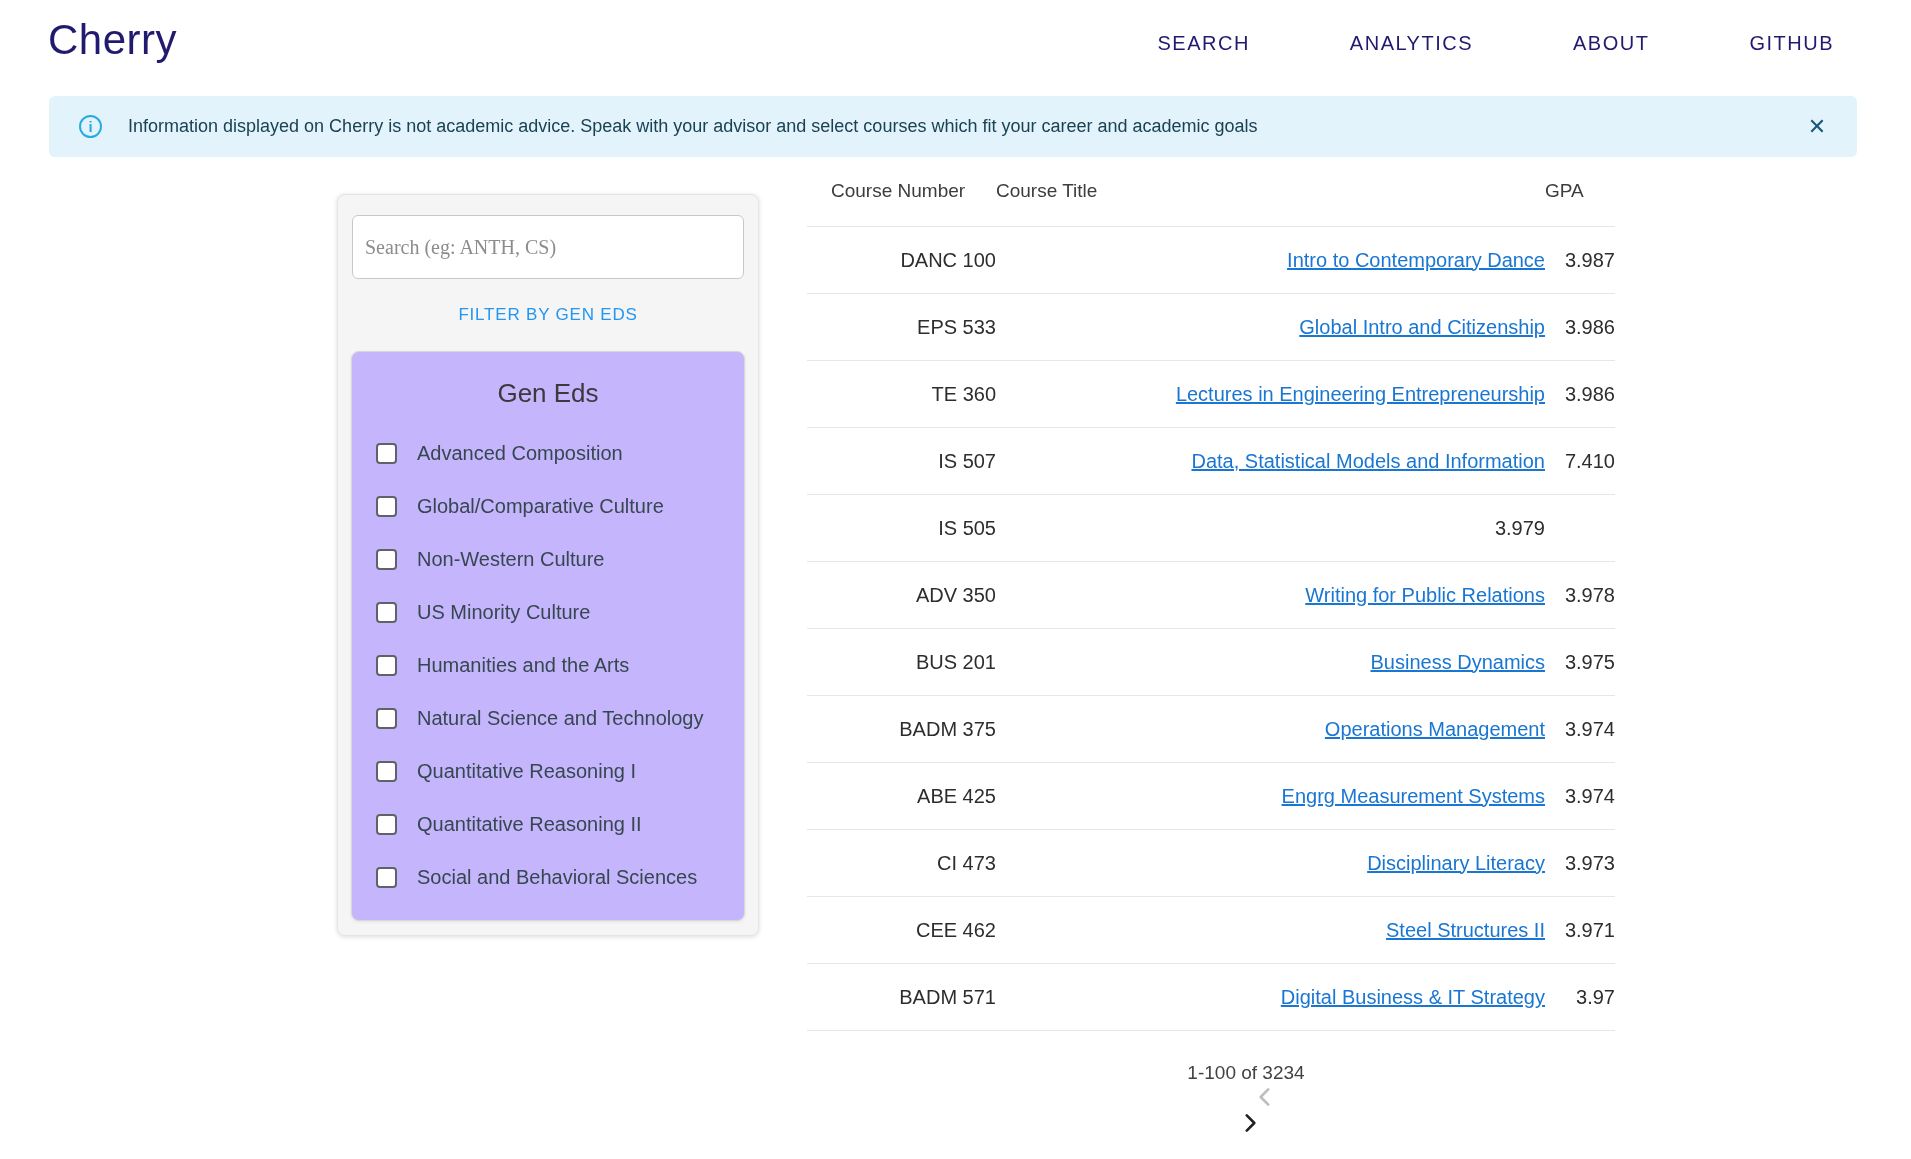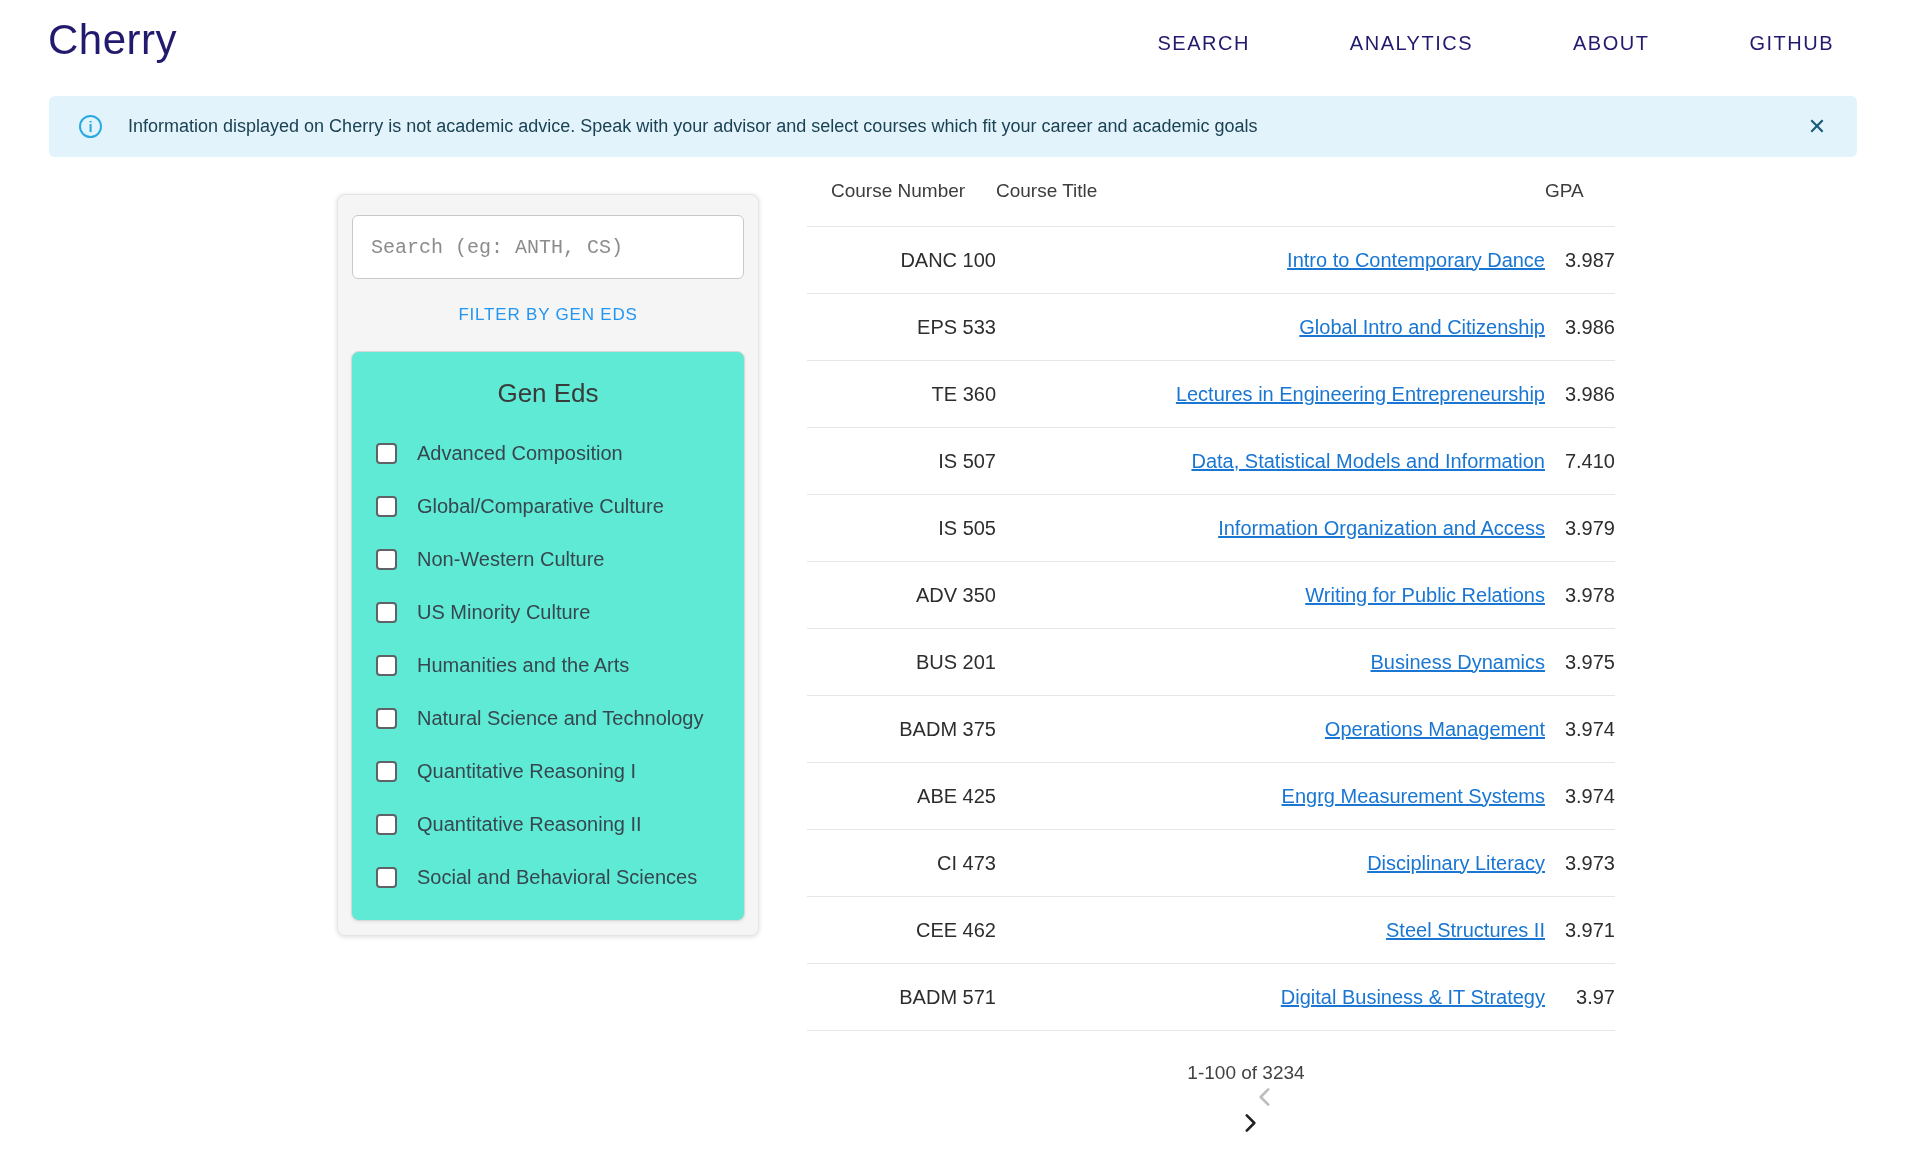--- a/index.html
+++ b/index.html
@@ -30,25 +30,25 @@
              color:var(--info-blue);font-size:15px;font-weight:bold;display:flex;align-items:center;justify-content:center;
              font-style:normal;}
   .banner-text{margin-left:26px;font-size:18px;color:var(--banner-text);}
   .banner-close{margin-left:auto;background:none;border:none;cursor:pointer;font-size:22px;color:#175a7a;
                 width:36px;height:36px;display:flex;align-items:center;justify-content:center;}
 
   
   .filter-card{position:absolute;left:337px;top:194px;width:422px;height:742px;background:#f5f5f5;
                border:1px solid #e4e4e4;border-radius:8px;box-shadow:0 1px 5px rgba(0,0,0,0.14);}
   .search-input{position:absolute;left:14px;right:14px;top:20px;height:64px;background:#fff;border:1px solid #c8c8c8;
-                border-radius:6px;font-family:Liberation Mono, monospace;font-size:20px;color:#444;padding:0 18px;outline:none;}
+                border-radius:6px;font-family:Liberation Serif, serif;font-size:20px;color:#444;padding:0 12px;outline:none;}
   .search-input::placeholder{color:#8c8c8c;opacity:1;}
   .filter-link{position:absolute;left:0;right:0;top:110px;text-align:center;font-size:17px;letter-spacing:0.8px;
                color:var(--filter-blue);cursor:pointer;background:none;border:none;font-family:Liberation Sans, sans-serif;}
-  .geneds-card{position:absolute;left:13px;right:13px;top:156px;height:570px;background:#5eead4;
+  .geneds-card{position:absolute;left:13px;right:13px;top:156px;height:570px;background:#c4b5fd;
                border:1px solid #d8d8d8;border-radius:8px;box-shadow:0 1px 3px rgba(0,0,0,0.08);}
   .geneds-title{margin-top:26px;text-align:center;font-size:26px;color:#3a3a3a;}
   .geneds-list{margin-top:18px;}
   .gened-row{display:flex;align-items:center;height:53px;padding-left:24px;cursor:pointer;text-align:right;}
   .gened-box{flex:0 0 auto;width:21px;height:21px;border:2px solid #5f6368;border-radius:4px;background:#fff;}
   .gened-label{margin-left:20px;font-size:20px;color:#37474f;}
 
   
   .results{position:absolute;left:807px;top:156px;width:808px;height:897px;overflow:hidden;}
   .thead{display:grid;grid-template-columns:165px 549px 1fr;align-items:center;height:71px;
@@ -171,21 +171,20 @@
   </div>
 
   <div class="trow">
     <div class="td num">IS 507</div>
     <div class="td title"><a href="#" class="course-link">Data, Statistical Models and Information</a></div>
     <div class="td gpa">7.410</div>
   </div>
 
   <div class="trow">
     <div class="td num">IS 505</div>
-    <div class="td title"><a href="#" class="course-link">Information Organization and Access</a></div>
     <div class="td gpa">3.979</div>
   </div>
 
   <div class="trow">
     <div class="td num">ADV 350</div>
     <div class="td title"><a href="#" class="course-link">Writing for Public Relations</a></div>
     <div class="td gpa">3.978</div>
   </div>
 
   <div class="trow">

